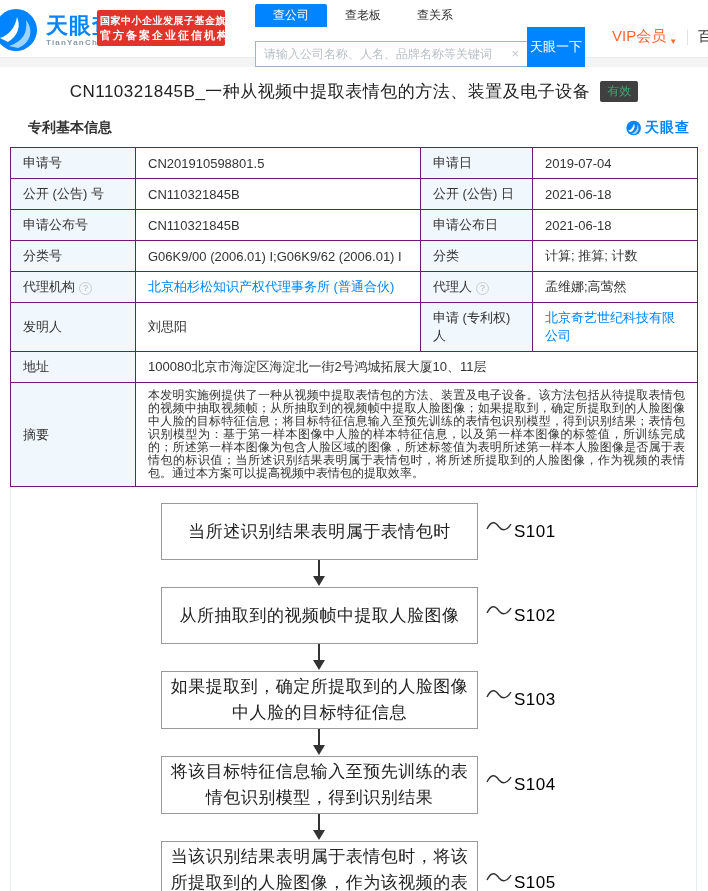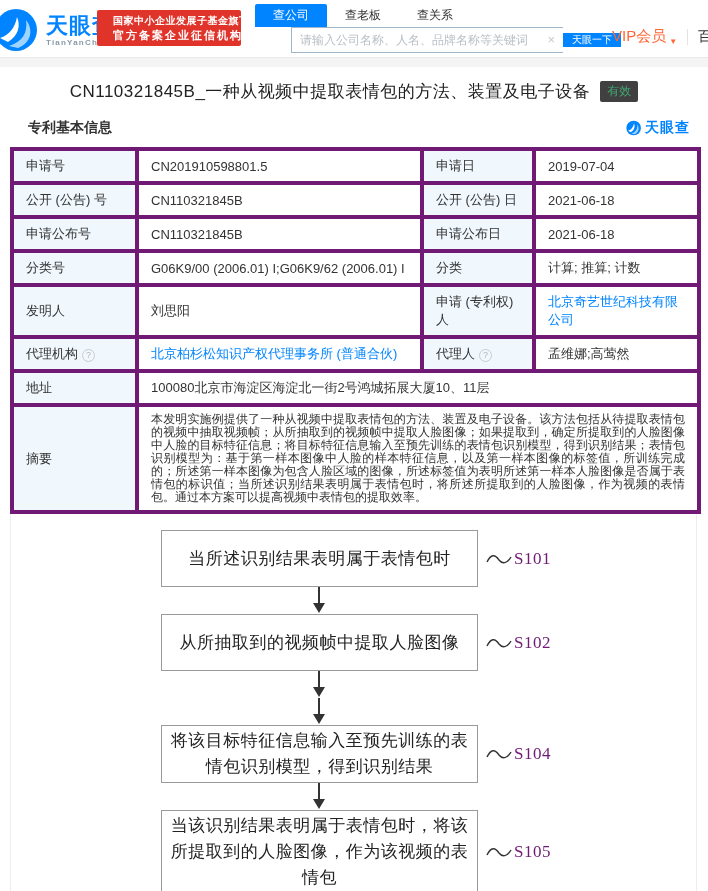--- a/index.html
+++ b/index.html
@@ -5,36 +5,36 @@
   * { margin:0; padding:0; box-sizing:border-box; }
   html,body { width:708px; height:891px; overflow:hidden; background:#fff;
     font-family:"Liberation Sans","DejaVu Sans",sans-serif; color:#333; }
 
   
   .header { position:relative; height:57px; background:#fff; }
   .logo { position:absolute; left:-4px; top:7px; display:flex; align-items:center; cursor:pointer; }
   .logo-text { margin-left:4px; }
   .brand { font-size:22px; font-weight:bold; color:#0084ff; letter-spacing:1px; line-height:24px; }
   .domain { font-size:8px; font-weight:bold; color:#8a9aa8; letter-spacing:1.2px; }
-  .gov-badge { position:absolute; left:97px; top:10px; width:144px; background:#e0342b; color:#fff;
-    text-align:left; padding:3px 16px; border-radius:2px; }
+  .gov-badge { position:absolute; left:97px; top:10px; width:128px; background:#e0342b; color:#fff;
+    text-align:left; padding:3px 3px; border-radius:2px; }
   .gov-badge .l1 { font-size:10px; font-weight:bold; letter-spacing:0.5px; line-height:15px; white-space:nowrap; }
   .gov-badge .l2 { font-size:11px; font-weight:bold; letter-spacing:2px; line-height:15px; white-space:nowrap; }
 
   .search-block { position:absolute; left:255px; top:4px; }
   .tabs { display:flex; height:23px; align-items:flex-end; }
   .tab { font-size:12px; padding:4px 18px 4px; color:#333; cursor:pointer; line-height:15px; }
   .tab.active { background:#0084ff; color:#fff; border-radius:2px 2px 0 0; }
-  .search-row { display:flex; align-items:center;margin-left:36px; }
+  .search-row { display:flex; align-items:flex-end; }
   .search-input-wrap { position:relative; }
   .search-input-wrap input { width:272px; height:26px; border:1px solid #9fb6ca; border-right:none;
     padding:0 24px 0 8px; font-size:12px; color:#333; outline:none; }
   .search-input-wrap input::placeholder { color:#b9bfc6; }
   .clear-x { position:absolute; right:8px; top:5px; color:#c2c8ce; font-size:13px; cursor:pointer; }
-  .search-btn { width:58px; height:14px; background:#0084ff; color:#fff; border:none; font-size:10px;
+  .search-btn { width:58px; height:40px; background:#0084ff; color:#fff; border:none; font-size:13px;
     cursor:pointer; }
   .header-right { position:absolute; left:612px; top:27px; display:flex; align-items:center; white-space:nowrap; }
   .vip { color:#ff6633; font-weight:normal; font-size:15px; cursor:pointer; display:flex; align-items:flex-end; }
   .caret { font-size:8px; margin-left:3px; color:#ff6633; }
   .hr-divider { width:1px; height:16px; background:#e3e3e3; margin:0 10px; }
   .right-link { font-size:14px; color:#333; cursor:pointer; }
   .header-strip { height:10px; background:#f4f4f4; border-top:1px solid #e9e9e9; }
 
   
   .title-row { margin-top:13px; display:flex; justify-content:center; align-items:center; }
@@ -43,38 +43,38 @@
     padding:2px 7px; border-radius:2px; }
 
   
   .section-row { margin:16px 18px 10px 28px; display:flex; justify-content:space-between; align-items:center; }
   .section-heading { font-size:14px; font-weight:bold; color:#333; }
   .watermark { display:flex; align-items:center; }
   .watermark span { font-size:14px; font-weight:bold; color:#0084ff; margin-left:3px; letter-spacing:1px; }
 
   
   table.info { width:687px; margin:8px 11px 0 10px; border-collapse:collapse; table-layout:fixed; font-size:13px; }
-  table.info td { border:4px solid #701a75; padding:6px 12px; vertical-align:middle; color:#333;
+  table.info td { border:1px solid #701a75; padding:6px 12px; vertical-align:middle; color:#333;
     word-break:break-all; }
   td.lbl { background:#f0f7fd; color:#4a4a4a; }
   td.abstract-cell { font-size:12px; line-height:13px; color:#444; padding:6px 12px; text-align:justify; }
   a.cell-link { color:#0084ff; text-decoration:none; cursor:pointer; }
   .help { display:inline-block; width:13px; height:13px; border:1px solid #ccc; border-radius:50%;
     color:#b5b5b5; font-size:9px; line-height:11px; text-align:center; margin-left:4px; cursor:pointer; }
 
   
   .diagram { width:687px; margin:0 11px 0 10px; border-left:1px solid #e9eef2; border-right:1px solid #e9eef2;
     padding-top:16px; background:#fff; }
   .step { position:relative; width:317px; margin-left:150px; min-height:57px; border:1px solid #9a9a9a;
     display:flex; align-items:center; justify-content:center; text-align:center;
     font-family:"Liberation Serif","DejaVu Serif",serif; font-size:17px; color:#222;
     line-height:26px; padding:2px 8px; letter-spacing:0.5px; }
   .step-label { position:absolute; left:324px; top:50%; transform:translateY(-50%);
-    display:flex; align-items:center; white-space:nowrap;
-    font-family:Liberation Serif, serif; font-size:17px; color:#701a75; }
+    display:flex; align-items:flex-start; white-space:nowrap;
+    font-family:Liberation Sans, sans-serif; font-size:17px; color:#000000; }
   .step-label svg { margin-right:2px; }
   .flow-arrow { position:relative; height:27px; }
   .flow-arrow .line { position:absolute; left:307px; top:0; width:2px; height:18px; background:#333; }
   .flow-arrow .head { position:absolute; left:302px; top:16px; width:0; height:0;
     border-left:6px solid transparent; border-right:6px solid transparent; border-top:10px solid #333; }
 </style>
 </head>
 <body>
 
 <div class="header">
@@ -164,36 +164,36 @@
     <td class="lbl">申请公布日</td>
     <td>2021-06-18</td>
   </tr>
   <tr>
     <td class="lbl">分类号</td>
     <td>G06K9/00 (2006.01) I;G06K9/62 (2006.01) I</td>
     <td class="lbl">分类</td>
     <td>计算; 推算; 计数</td>
   </tr>
   <tr>
-    <td class="lbl">发明人</td>
-    <td>刘思阳</td>
-    <td class="lbl">申请 (专利权) 人</td>
-    <td><a class="cell-link">北京奇艺世纪科技有限公司</a></td>
-  </tr>
-  <tr>
     <td class="lbl">
       <span>代理机构</span><span class="help">?</span>
     </td>
     <td><a class="cell-link">北京柏杉松知识产权代理事务所 (普通合伙)</a></td>
     <td class="lbl">
       <span>代理人</span><span class="help">?</span>
     </td>
     <td>孟维娜;高莺然</td>
   </tr>
   <tr>
+    <td class="lbl">发明人</td>
+    <td>刘思阳</td>
+    <td class="lbl">申请 (专利权) 人</td>
+    <td><a class="cell-link">北京奇艺世纪科技有限公司</a></td>
+  </tr>
+  <tr>
     <td class="lbl">地址</td>
     <td colspan="3">100080北京市海淀区海淀北一街2号鸿城拓展大厦10、11层</td>
   </tr>
   <tr>
     <td class="lbl">摘要</td>
     <td colspan="3" class="abstract-cell">本发明实施例提供了一种从视频中提取表情包的方法、装置及电子设备。该方法包括从待提取表情包的视频中抽取视频帧；从所抽取到的视频帧中提取人脸图像；如果提取到，确定所提取到的人脸图像中人脸的目标特征信息；将目标特征信息输入至预先训练的表情包识别模型，得到识别结果；表情包识别模型为：基于第一样本图像中人脸的样本特征信息，以及第一样本图像的标签值，所训练完成的；所述第一样本图像为包含人脸区域的图像，所述标签值为表明所述第一样本人脸图像是否属于表情包的标识值；当所述识别结果表明属于表情包时，将所述所提取到的人脸图像，作为视频的表情包。通过本方案可以提高视频中表情包的提取效率。</td>
   </tr>
 </tbody>
   </table>
 
@@ -220,20 +220,29 @@
         <path d="M1 10 C5 2 9 2 13 8 C16 12 21 12 25 5" stroke="#333" stroke-width="1.4" fill="none"></path>
       </svg>
       <span>S102</span>
     </span>
   </div>
   <div class="flow-arrow">
       <span class="line"></span>
       <span class="head"></span>
     </div>
 
+  <div class="step">
+    <span>如果提取到，确定所提取到的人脸图像中人脸的目标特征信息</span>
+    <span class="step-label">
+      <svg width="26" height="14" viewBox="0 0 26 14">
+        <path d="M1 10 C5 2 9 2 13 8 C16 12 21 12 25 5" stroke="#333" stroke-width="1.4" fill="none"></path>
+      </svg>
+      <span>S103</span>
+    </span>
+  </div>
   <div class="flow-arrow">
       <span class="line"></span>
       <span class="head"></span>
     </div>
 
   <div class="step">
     <span>将该目标特征信息输入至预先训练的表情包识别模型，得到识别结果</span>
     <span class="step-label">
       <svg width="26" height="14" viewBox="0 0 26 14">
         <path d="M1 10 C5 2 9 2 13 8 C16 12 21 12 25 5" stroke="#333" stroke-width="1.4" fill="none"></path>

